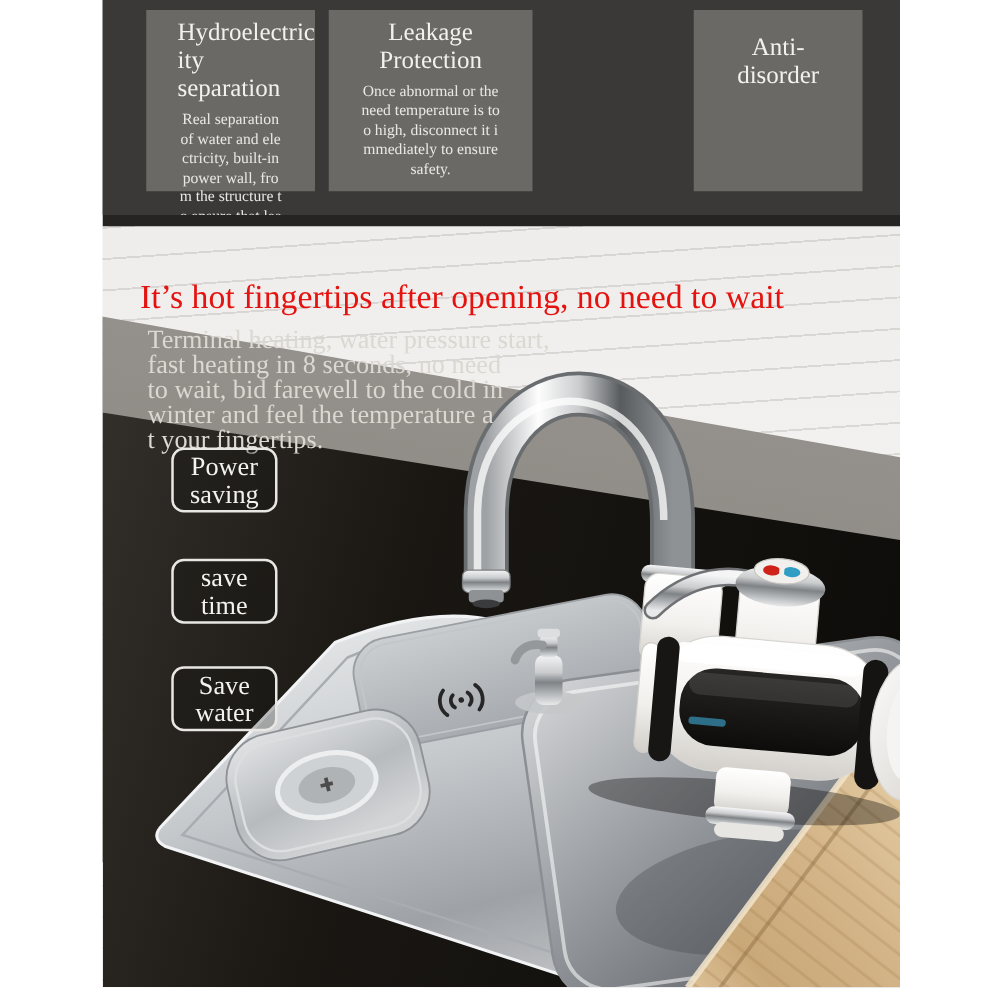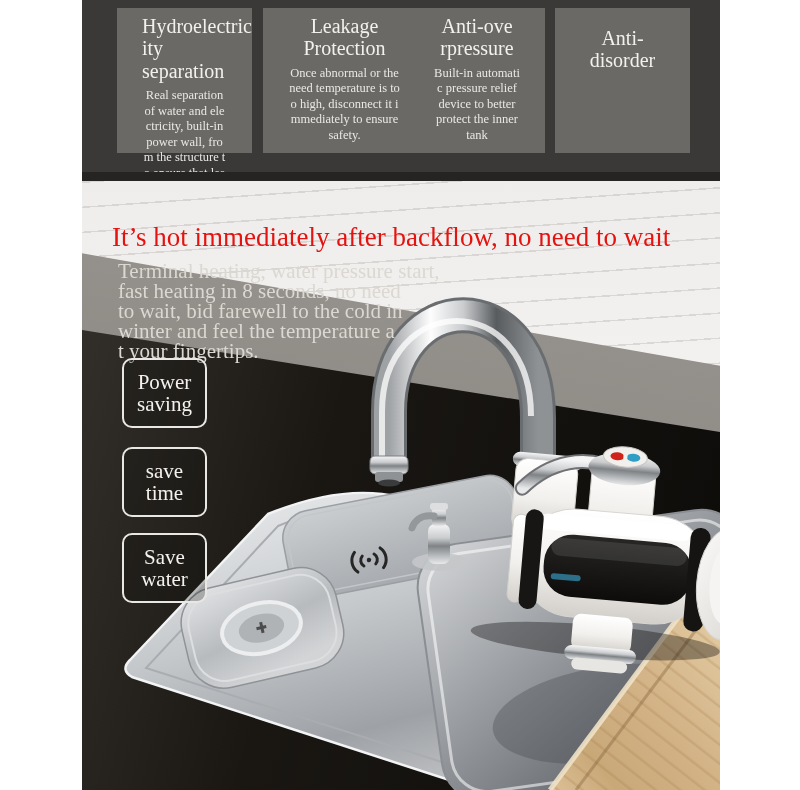--- a/index.html
+++ b/index.html
@@ -32,21 +32,21 @@
   .counter{position:absolute;left:0;top:0;width:638px;height:618px;
            background:linear-gradient(105deg,#36332e 0%,#1a1713 40%,#0c0b09 100%);
            clip-path:polygon(0 158px,100% 260px,100% 100%,0 100%);}
   .scene{position:absolute;left:0;top:0;}
 
   .headline{position:absolute;left:30px;top:50px;width:600px;margin:0;
             font-size:27px;font-weight:normal;letter-spacing:0px;}
   .subtext{position:absolute;left:36px;top:89px;width:340px;margin:0;
            font-size:21px;line-height:20px;color:#dbd8d2;white-space:pre-line;}
 
-  .badge{position:absolute;left:40px;width:85px;height:70px;box-sizing:border-box;
+  .badge{position:absolute;left:55px;width:85px;height:52px;box-sizing:border-box;
          border:2px solid #e9e7e3;border-radius:10px;background:rgba(10,10,8,0.25);
          color:#f4f2ee;font-size:21px;line-height:22px;white-space:pre-line;
          display:flex;align-items:center;justify-content:center;text-align:center;}
   .badge-1{top:186px;}
   .badge-2{top:275px;}
   .badge-3{top:361px;}
 </style>
 </head>
 <body>
 
@@ -56,25 +56,20 @@
     <div class="card card1">
       <h3 class="card-title">Hydroelectric
 ity separation</h3>
       <div class="card-body">Real separation of water and electricity, built-in power wall, from the structure to ensure that leakage does not hurt people</div>
     </div>
     <div class="card card2">
       <h3 class="card-title">Leakage
 Protection</h3>
       <div class="card-body">Once abnormal or the need temperature is too high, disconnect it immediately to ensure safety.</div>
     </div>
-    <div class="card card3">
-      <h3 class="card-title">Anti-ove
-rpressure</h3>
-      <div class="card-body">Built-in automatic pressure relief device to better protect the inner tank</div>
-    </div>
     <div class="card card4">
       <h3 class="card-title">Anti-disorder</h3>
     </div>
   </div>
 
   <div class="photo">
     <div class="photo-topbar"></div>
     <div style="position:absolute;inset:0;"></div>
     <div class="wall"></div>
     <div class="counter"></div>
@@ -227,21 +222,21 @@
         <ellipse cx="236" cy="62" rx="30" ry="56" fill="url(#discGrad)" stroke="#d8d6d2"></ellipse>
         <ellipse cx="236" cy="62" rx="17" ry="40" fill="#f5f4f2"></ellipse>
         <g>
           <rect x="86" y="104" width="60" height="36" rx="8" fill="url(#whiteV)"></rect>
           <rect x="80" y="136" width="72" height="14" rx="7" fill="url(#chromeV)"></rect>
           <rect x="88" y="148" width="56" height="12" rx="6" fill="#e8e6e2"></rect>
         </g>
       </g>
     </svg>
 
-    <h1 class="headline" style="color:#e41310;">It’s hot immediately after backflow, no need to wait</h1>
+    <h1 class="headline" style="color:#e41310;">It’s hot fingertips after opening, no need to wait</h1>
     <p class="subtext">Terminal heating, water pressure start,
 fast heating in 8 seconds, no need
 to wait, bid farewell to the cold in
 winter and feel the temperature a
 t your fingertips.</p>
 
     <div class="badge badge-1">Power
 saving</div>
     <div class="badge badge-2">save
 time</div>

